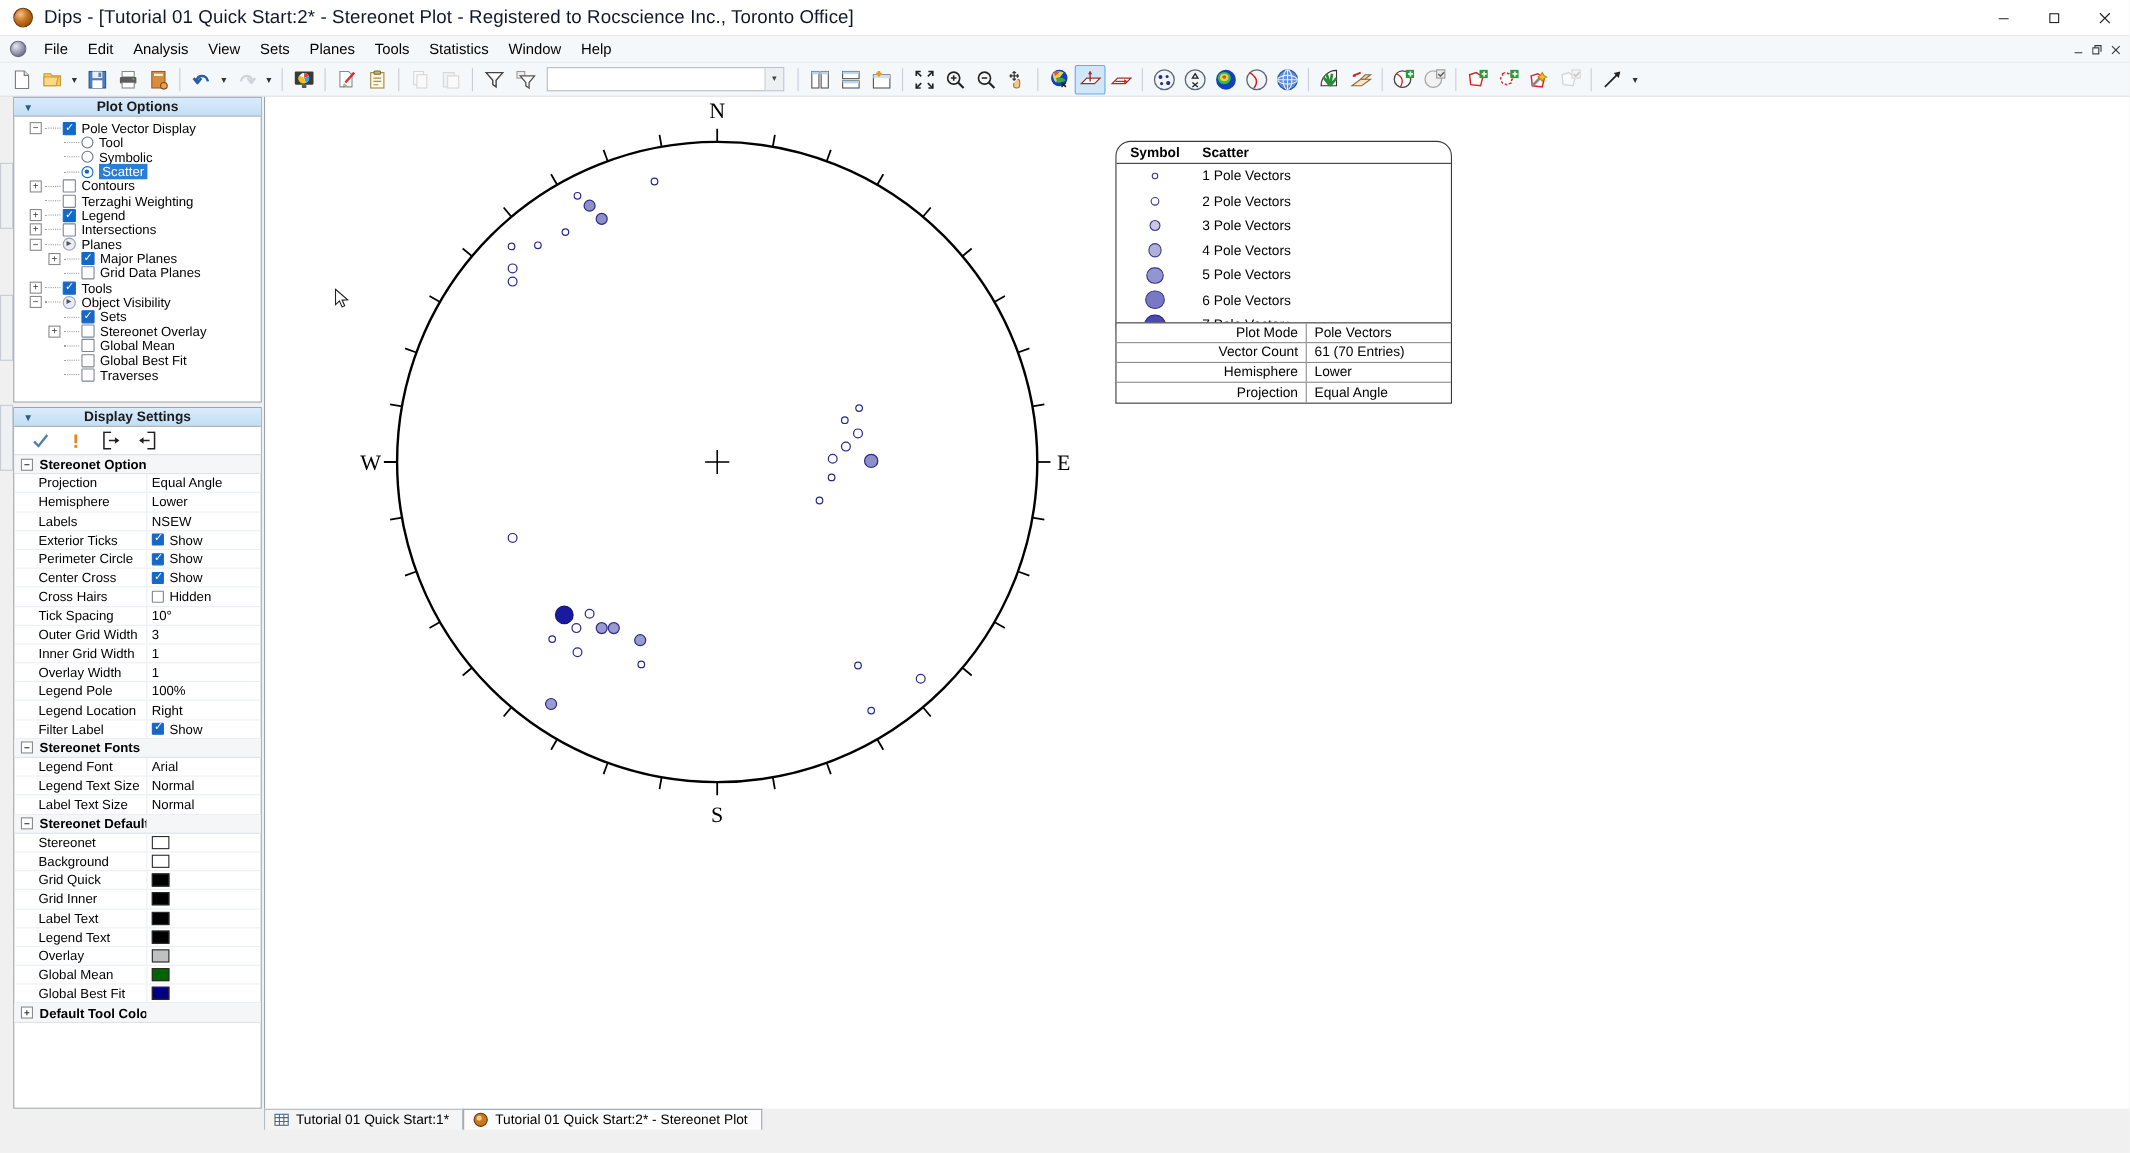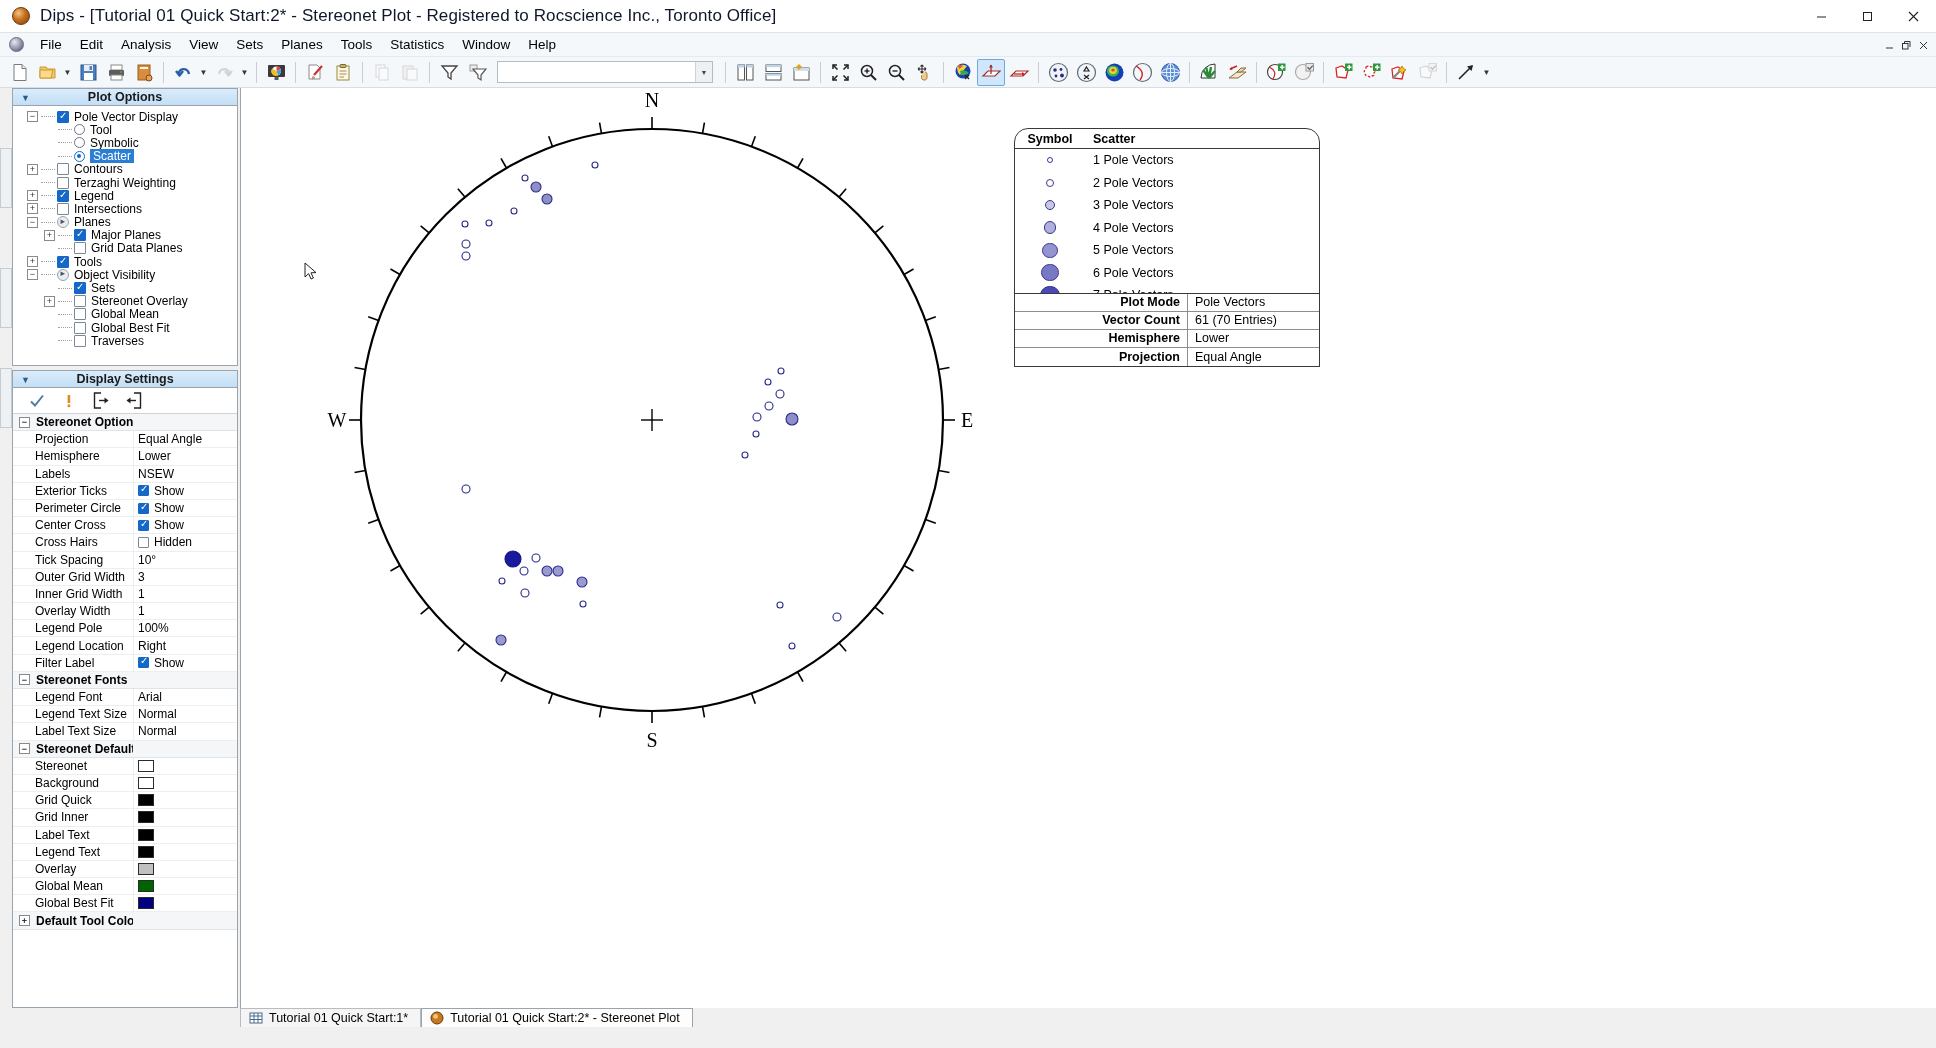--- a/index.html
+++ b/index.html
@@ -145,21 +145,21 @@
   .legend-head .c2 { padding-left: 8px; }
   .legend-row { display: flex; height: 22.5px; align-items: center; font-size: 12.5px; }
   .legend-row .c1 { width: 70px; display: flex; align-items: center; justify-content: center; }
   .legend-row .c2 { padding-left: 8px; }
   .dot { border-radius: 50%; }
 
   .info-box { position: absolute; border: 1.5px solid #3a3a3a; background: #fff; }
   .info-row { display: flex; height: 17.9px; align-items: center; font-size: 12.5px;
               border-bottom: 1px solid #8d8d8d; }
   .info-row:last-child { border-bottom: none; }
-  .info-row .k { width: 173px; text-align: right; padding-right: 7px; font-weight: bold;
+  .info-row .k { width: 173px; text-align: right; padding-right: 7px; font-weight: normal;
                  border-right: 1px solid #8d8d8d; height: 100%; display: flex; align-items: center;
                  justify-content: flex-end; }
   .info-row .v { padding-left: 7px; }
 
   
   .tabbar { position: absolute; left: 0; right: 0; bottom: 21px; height: 19px;
             background: #f0f0f0; display: flex; align-items: flex-end; padding-left: 240px; }
   .doctab { height: 19px; display: flex; align-items: center; padding: 0 12px 0 8px;
             background: #f5f5f5; border: 1px solid #b6bcc2; border-bottom: none; font-size: 12.5px;
             cursor: default; gap: 6px; }

